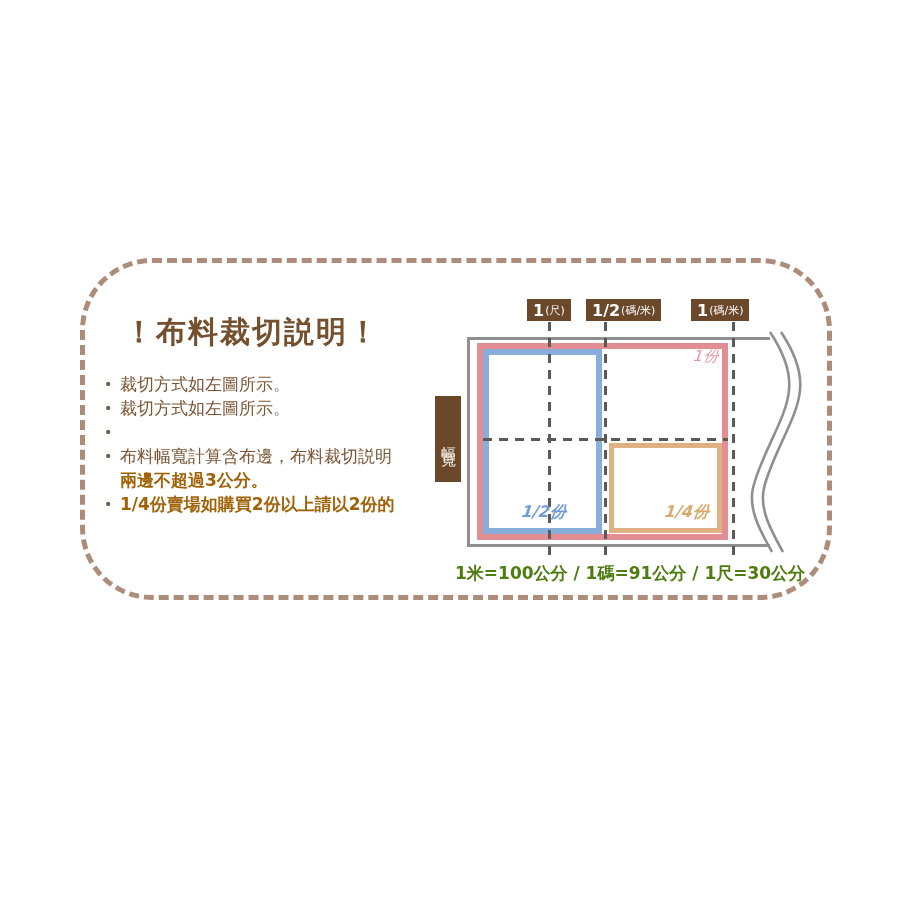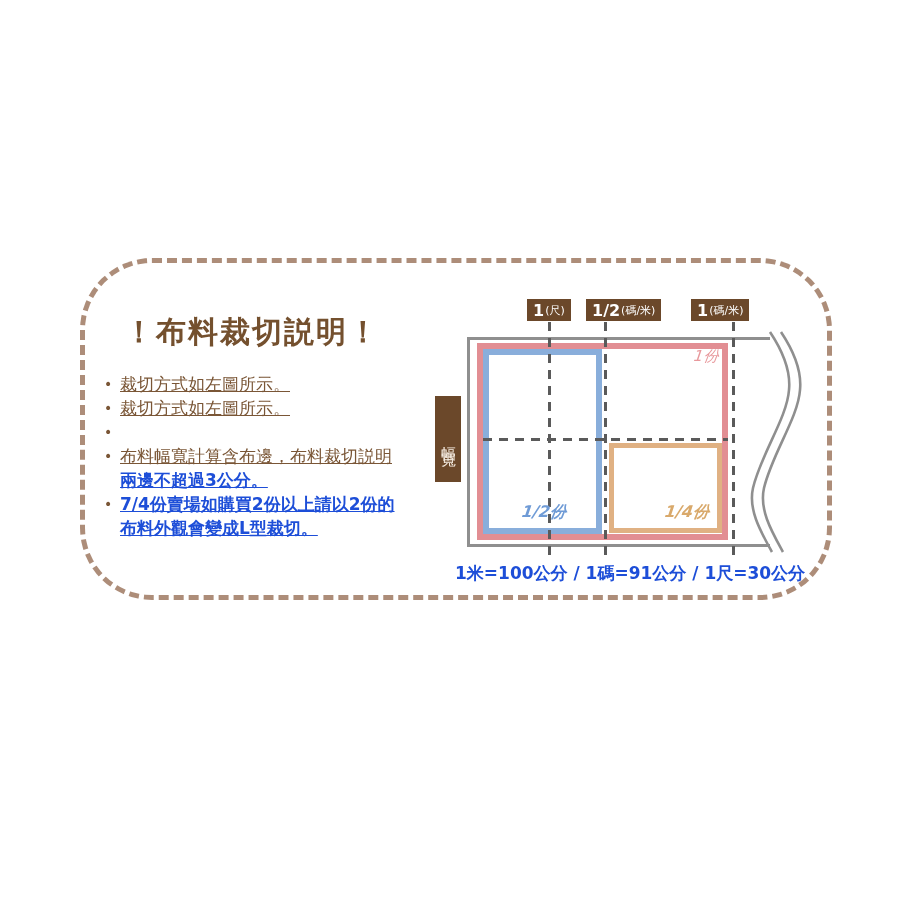--- a/index.html
+++ b/index.html
@@ -14,22 +14,22 @@
   }
   
   .title{
     position:absolute;left:124px;top:312px;margin:0;
     font-size:30px;font-weight:700;letter-spacing:2px;color:#74502e;white-space:nowrap;
   }
   
   .bullets{position:absolute;left:104px;top:372px;width:340px;color:#7a5636;font-size:17px;line-height:24px;}
   .bullet{display:flex;align-items:flex-start;margin:0;}
   .dot{width:16px;flex:0 0 16px;font-size:14px;color:#7a5636;}
-  .bl div{white-space:nowrap;text-decoration:underline;}
-  .b-strong{font-weight:700;color:#1d4ed8;}
+  .bl div{white-space:nowrap;}
+  .b-strong{font-weight:700;color:#a16207;}
   
   .wlabel{
     position:absolute;left:435px;top:396px;width:26px;height:86px;background:#6b482a;
     color:#f6ede2;writing-mode:vertical-rl;text-orientation:upright;
     display:flex;align-items:center;justify-content:center;font-size:15px;letter-spacing:5px;
   }
   .mlabel{
     position:absolute;top:299px;height:22px;background:#6b482a;color:#ffffff;
     display:flex;align-items:center;padding:0 6px;box-sizing:border-box;white-space:nowrap;
   }
@@ -53,21 +53,21 @@
     position:absolute;left:483px;top:438px;width:245px;height:3px;z-index:4;
     background-image:repeating-linear-gradient(to right,#5a5a5a 0px,#5a5a5a 9px,transparent 9px,transparent 16px);
   }
   .wave{position:absolute;left:745px;top:326px;z-index:1;}
   .plabel{position:absolute;z-index:5;font-style:italic;white-space:nowrap;transform:skewX(-8deg);}
   .pl-one{left:694px;top:347px;font-size:15px;color:#e8989c;}
   .pl-half{left:522px;top:502px;font-size:16px;font-weight:700;color:#6f9bd6;}
   .pl-quarter{left:665px;top:502px;font-size:16px;font-weight:700;color:#d9a96b;}
   .conversion{
     position:absolute;left:455px;top:562px;width:340px;text-align:center;
-    font-size:17px;font-weight:700;color:#1d4ed8;white-space:nowrap;
+    font-size:17px;font-weight:700;color:#4d7c0f;white-space:nowrap;
   }
 </style>
 </head>
 <body>
 
 <div class="canvas">
 
   <div class="frame"></div>
 
   <h1 class="title">！布料裁切説明！</h1>
@@ -91,22 +91,21 @@
     <div class="bullet">
       <span class="dot">•</span>
       <div class="bl">
         <div>布料幅寬計算含布邊，布料裁切説明</div>
         <div class="b-strong">兩邊不超過3公分。</div>
       </div>
     </div>
     <div class="bullet">
       <span class="dot">•</span>
       <div class="bl">
-        <div class="b-strong">7/4份賣場如購買2份以上請以2份的</div>
-        <div class="b-strong">布料外觀會變成L型裁切。</div>
+        <div class="b-strong">1/4份賣場如購買2份以上請以2份的</div>
       </div>
     </div>
   </div>
 
   <div>
 
     <div class="wlabel">幅寬</div>
 
     <div class="mlabel m1">
       <span class="mval">1</span>

